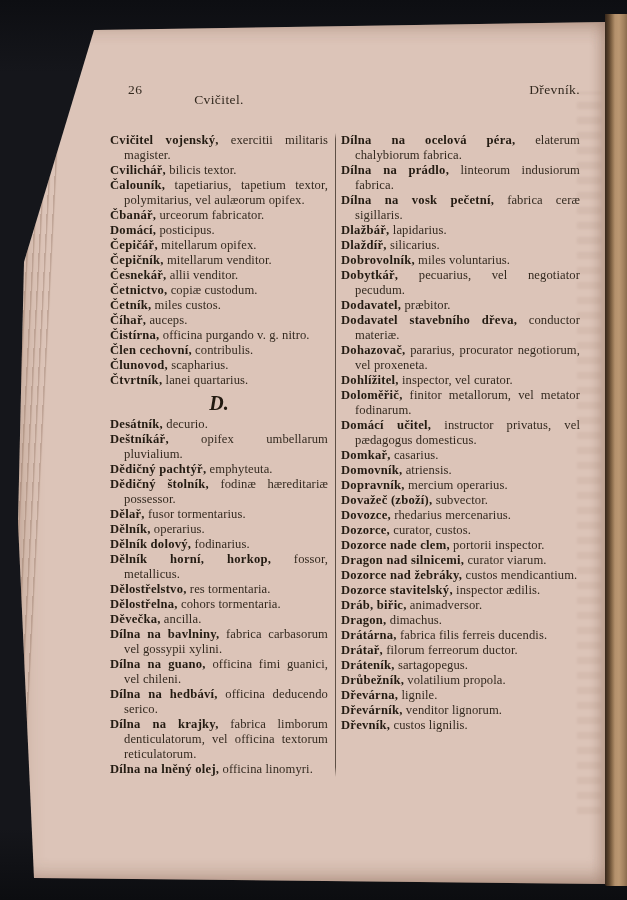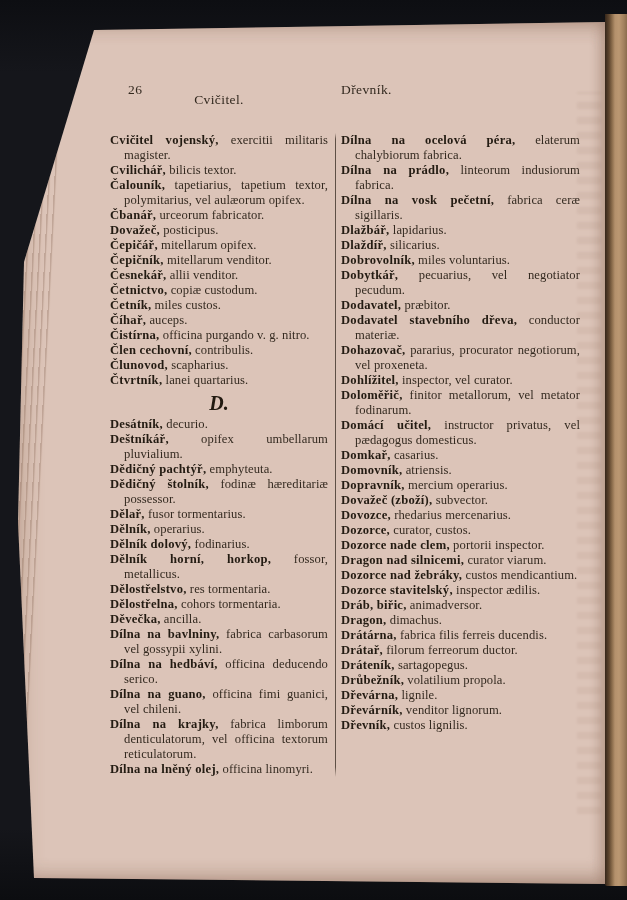--- a/index.html
+++ b/index.html
@@ -70,21 +70,21 @@
   }
   .running-head {
     position: relative;
     height: 17px;
     font-size: 13.5px;
     letter-spacing: 0.4px;
     color: #33291f;
   }
   .pagenum   { position: absolute; left: 18px; top: 0; font-family: Liberation Serif, serif; }
   .head-left { position: absolute; left: 0;   top: 10px; width: 218px; text-align: center; }
-  .head-right{ position: absolute; left: 231px; top: 0; width: 239px; text-align: left; }
+  .head-right{ position: absolute; left: 231px; top: 0; width: 239px; text-align: right; }
   .columns {
     margin-top: 34px;
     display: flex;
     font-size: 12.6px;
     line-height: 15px;
   }
   .col-left  { width: 218px; }
   .col-right { width: 239px; }
   .divider {
     width: 1px;
@@ -130,21 +130,21 @@
         <span class="head-left">Cvičitel.</span>
         <span class="head-right">Dřevník.</span>
       </div>
       <div class="columns">
         <div class="col-left">
           <div>
               <p class="entry"><b class="headword">Cvičitel vojenský,</b><span> exercitii militaris magister.</span></p>
               <p class="entry"><b class="headword">Cvilichář,</b><span> bilicis textor.</span></p>
               <p class="entry"><b class="headword">Čalouník,</b><span> tapetiarius, tapetium textor, polymitarius, vel aulæorum opifex.</span></p>
               <p class="entry"><b class="headword">Čbanář,</b><span> urceorum fabricator.</span></p>
-              <p class="entry"><b class="headword">Dovažeč,</b><span> posticipus.</span></p>
+              <p class="entry"><b class="headword">Domácí,</b><span> posticipus.</span></p>
               <p class="entry"><b class="headword">Čepičář,</b><span> mitellarum opifex.</span></p>
               <p class="entry"><b class="headword">Čepičník,</b><span> mitellarum venditor.</span></p>
               <p class="entry"><b class="headword">Česnekář,</b><span> allii venditor.</span></p>
               <p class="entry"><b class="headword">Četnictvo,</b><span> copiæ custodum.</span></p>
               <p class="entry"><b class="headword">Četník,</b><span> miles custos.</span></p>
               <p class="entry"><b class="headword">Číhař,</b><span> auceps.</span></p>
               <p class="entry"><b class="headword">Čistírna,</b><span> officina purgando v. g. nitro.</span></p>
               <p class="entry"><b class="headword">Člen cechovní,</b><span> contribulis.</span></p>
               <p class="entry"><b class="headword">Člunovod,</b><span> scapharius.</span></p>
               <p class="entry"><b class="headword">Čtvrtník,</b><span> lanei quartarius.</span></p>
@@ -156,22 +156,22 @@
               <p class="entry"><b class="headword">Dědičný pachtýř,</b><span> emphyteuta.</span></p>
               <p class="entry"><b class="headword">Dědičný štolník,</b><span> fodinæ hæreditariæ possessor.</span></p>
               <p class="entry"><b class="headword">Dělař,</b><span> fusor tormentarius.</span></p>
               <p class="entry"><b class="headword">Dělník,</b><span> operarius.</span></p>
               <p class="entry"><b class="headword">Dělník dolový,</b><span> fodinarius.</span></p>
               <p class="entry"><b class="headword">Dělník horní, horkop,</b><span> fossor, metallicus.</span></p>
               <p class="entry"><b class="headword">Dělostřelstvo,</b><span> res tormentaria.</span></p>
               <p class="entry"><b class="headword">Dělostřelna,</b><span> cohors tormentaria.</span></p>
               <p class="entry"><b class="headword">Děvečka,</b><span> ancilla.</span></p>
               <p class="entry"><b class="headword">Dílna na bavlniny,</b><span> fabrica carbasorum vel gossypii xylini.</span></p>
+              <p class="entry"><b class="headword">Dílna na guano,</b><span> officina fimi guanici, vel chileni.</span></p>
               <p class="entry"><b class="headword">Dílna na hedbáví,</b><span> officina deducendo serico.</span></p>
-              <p class="entry"><b class="headword">Dílna na guano,</b><span> officina fimi guanici, vel chileni.</span></p>
               <p class="entry"><b class="headword">Dílna na krajky,</b><span> fabrica limborum denticulatorum, vel officina textorum reticulatorum.</span></p>
               <p class="entry"><b class="headword">Dílna na lněný olej,</b><span> officina linomyri.</span></p>
             </div>
         </div>
         <div class="divider"></div>
         <div class="col-right">
           <div>
               <p class="entry"><b class="headword">Dílna na ocelová péra,</b><span> elaterum chalybiorum fabrica.</span></p>
               <p class="entry"><b class="headword">Dílna na prádlo,</b><span> linteorum indusiorum fabrica.</span></p>
               <p class="entry"><b class="headword">Dílna na vosk pečetní,</b><span> fabrica ceræ sigillaris.</span></p>

